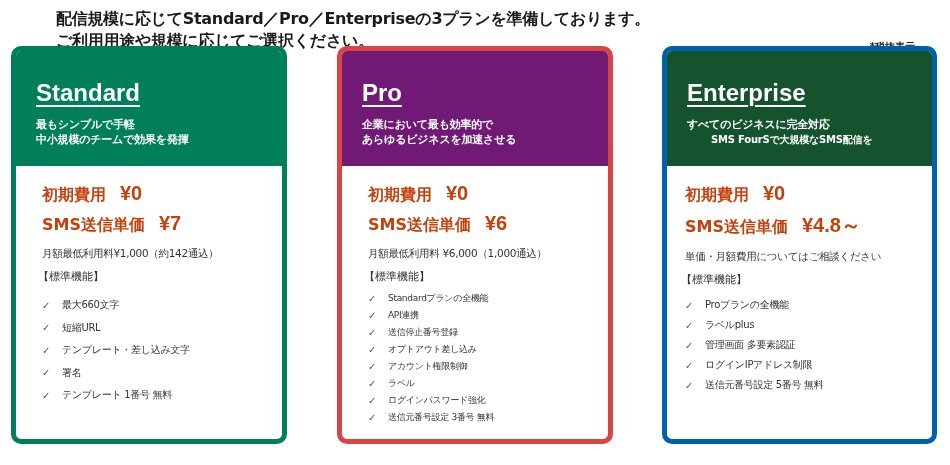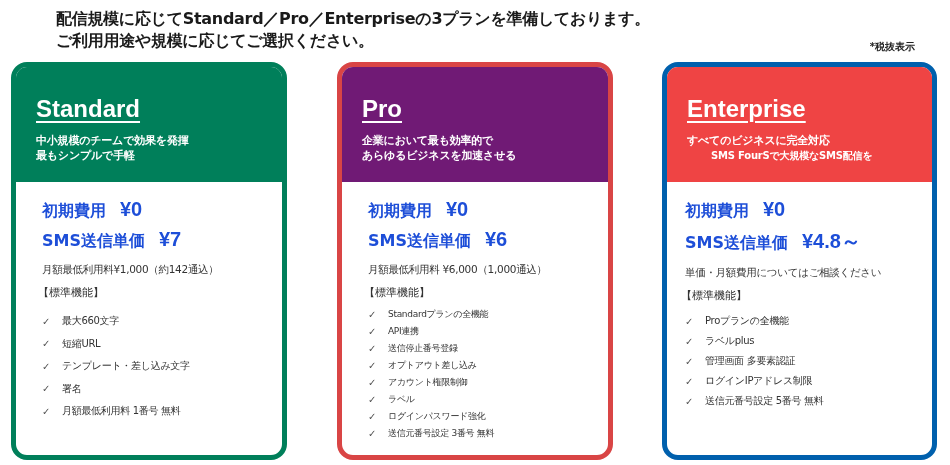--- a/index.html
+++ b/index.html
@@ -1,27 +1,27 @@
 <!DOCTYPE html>
 <html><head>
 <meta charset="utf-8">
 <style>
   html, body { margin:0; padding:0; }
   body { width:950px; height:465px; background:#ffffff; position:relative; overflow:hidden;
          font-family:"DejaVu Sans","Liberation Sans",sans-serif; color:#333; }
   .intro { position:absolute; left:56px; top:8px; font-size:16px; font-weight:bold; line-height:22px; color:#1a1a1a; letter-spacing:-0.3px; }
   .intro div { white-space:nowrap; }
   .tax { position:absolute; right:35px; top:40px; font-size:10px; font-weight:bold; color:#222; }
-  .card { position:absolute; top:62px; height:388px; border:5px solid; border-radius:16px; overflow:hidden; background:#fff; }
+  .card { position:absolute; top:46px; height:388px; border:5px solid; border-radius:10px; overflow:hidden; background:#fff; }
   .card .head { height:115px; padding:28px 0 0 20px; box-sizing:border-box; color:#fff; }
   .card .name { font-family:"Liberation Sans",sans-serif; font-size:24px; font-weight:bold; text-decoration:underline; text-underline-offset:4px; text-decoration-thickness:2px; display:inline-block; }
   .card .tag { margin-top:10px; font-size:11px; font-weight:bold; line-height:15px; letter-spacing:-0.2px; }
   .card .tag div { white-space:nowrap; }
   .card .body { padding:16px 0 0 26px; }
-  .price { font-size:16px; font-weight:bold; color:#1d4ed8; margin-bottom:6px; white-space:nowrap; }
+  .price { font-size:16px; font-weight:bold; color:#c2410c; margin-bottom:6px; white-space:nowrap; }
   .price .amt { font-family:"Liberation Sans",sans-serif; font-size:20px; margin-left:14px; }
   .note { font-size:10.5px; color:#333; margin-top:11px; white-space:nowrap; letter-spacing:-0.3px; }
   .std-title { font-size:11px; color:#333; margin-top:8px; margin-left:-4px; }
   ul.features { list-style:none; margin:10px 0 0 0; padding:0; }
   ul.features li { font-size:10px; color:#333; white-space:nowrap; display:flex; align-items:center; letter-spacing:-0.3px; }
   ul.features li .chk { width:20px; color:#555; font-size:10px; }
   .std ul.features li { height:22.5px; }
   .pro ul.features li { height:17px; font-size:9px; }
   .ent ul.features li { height:20px; }
 </style>
@@ -31,22 +31,22 @@
 <div class="intro">
   <div>配信規模に応じてStandard／Pro／Enterpriseの3プランを準備しております。</div>
   <div>ご利用用途や規模に応じてご選択ください。</div>
 </div>
 <div class="tax">*税抜表示</div>
 
 <div class="card std" style="left:11px;width:266px;border-color:#007f5a;">
   <div class="head" style="background:#007f5a;">
     <div class="name">Standard</div>
     <div class="tag">
+      <div>最もシンプルで手軽</div>
       <div>中小規模のチームで効果を発揮</div>
-      <div>最もシンプルで手軽</div>
     </div>
   </div>
   <div class="body">
     <div class="price"><span>初期費用</span><span class="amt">¥0</span></div>
     <div class="price"><span>SMS送信単価</span><span class="amt">¥7</span></div>
     <div class="note">月額最低利用料¥1,000（約142通込）</div>
     <div class="std-title">【標準機能】</div>
     <ul class="features">
       <li>
           <span class="chk">✓</span>
@@ -59,21 +59,21 @@
       <li>
           <span class="chk">✓</span>
           <span>テンプレート・差し込み文字</span>
         </li>
       <li>
           <span class="chk">✓</span>
           <span>署名</span>
         </li>
       <li>
           <span class="chk">✓</span>
-          <span>月額最低利用料 1番号 無料</span>
+          <span>テンプレート 1番号 無料</span>
         </li>
     </ul>
   </div>
 </div>
 
 <div class="card pro" style="left:337px;width:266px;border-color:#d94545;">
   <div class="head" style="background:#701a75;">
     <div class="name">Pro</div>
     <div class="tag">
       <div>企業において最も効率的で</div>
@@ -116,21 +116,21 @@
         </li>
       <li>
           <span class="chk">✓</span>
           <span>送信元番号設定 3番号 無料</span>
         </li>
     </ul>
   </div>
 </div>
 
 <div class="card ent" style="left:662px;width:265px;border-color:#0060ad;">
-  <div class="head" style="background:#ef4444;">
+  <div class="head" style="background:#14532d;">
     <div class="name">Enterprise</div>
     <div class="tag">
       <div>すべてのビジネスに完全対応</div>
       <div style="font-size:10px;margin-left:24px;">SMS FourSで大規模なSMS配信を</div>
     </div>
   </div>
   <div class="body" style="padding-left:18px;">
     <div class="price"><span>初期費用</span><span class="amt">¥0</span></div>
     <div class="price"><span>SMS送信単価</span><span class="amt">¥4.8～</span></div>
     <div class="note">単価・月額費用についてはご相談ください</div>

